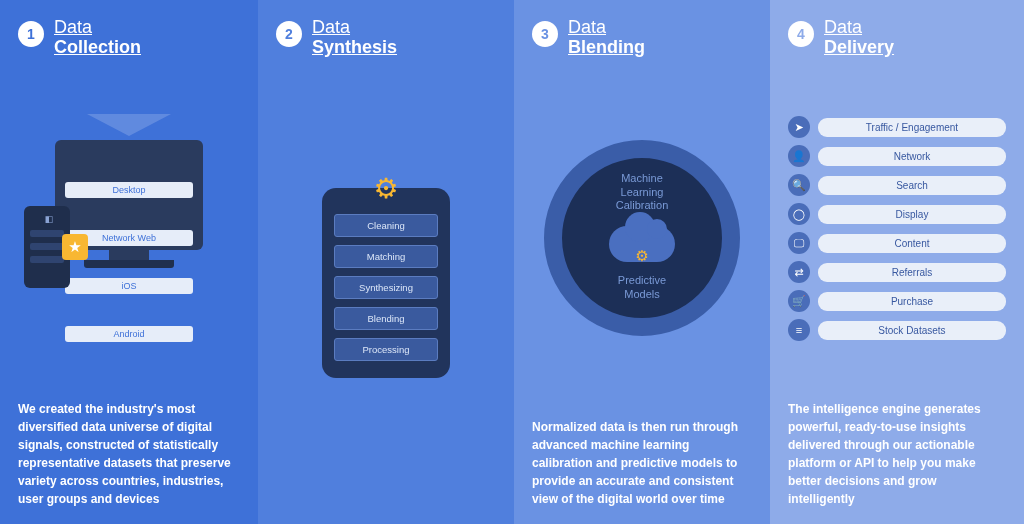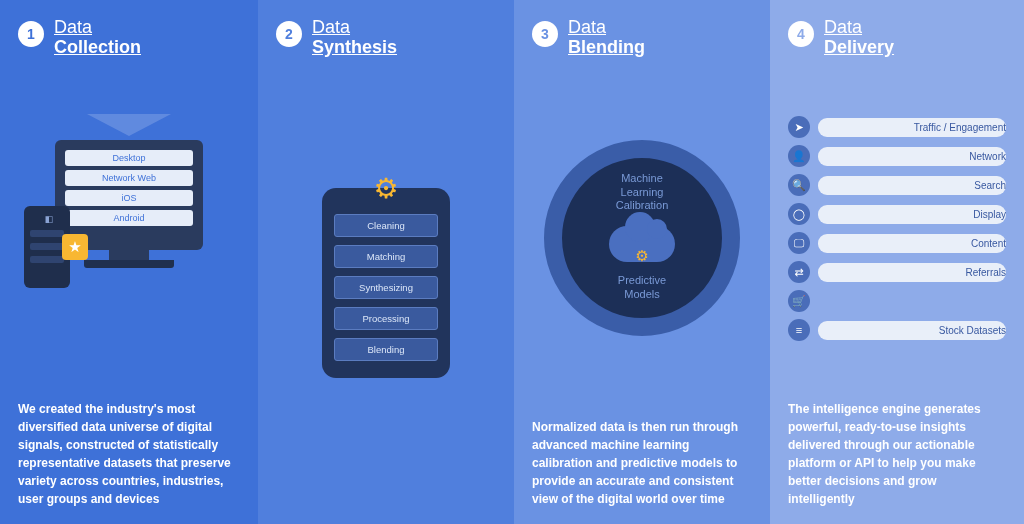--- a/index.html
+++ b/index.html
@@ -20,21 +20,21 @@
   .title b { display:block; font-weight:700; }
   .graphic { flex:1 1 auto; display:flex; align-items:center; justify-content:center; position:relative; }
   .desc { color:#fff; font-size:12px; line-height:1.5; font-weight:600; }
 
   
   .srclist { position:absolute; top:0; left:0; right:0; text-align:center; color:#b9cdf2; font-size:9.5px; line-height:1.4; }
   .funnel { position:absolute; top:56px; left:50%; transform:translateX(-50%); width:0; height:0; border-left:42px solid transparent; border-right:42px solid transparent; border-top:22px solid rgba(255,255,255,0.18); }
   .monitor { position:absolute; top:82px; left:50%; transform:translateX(-50%); width:148px; height:110px; background:#2a3b5e; border-radius:6px; padding:10px 10px 8px; }
   .monitor-stand { position:absolute; top:192px; left:50%; transform:translateX(-50%); width:40px; height:10px; background:#2a3b5e; }
   .monitor-base { position:absolute; top:202px; left:50%; transform:translateX(-50%); width:90px; height:8px; background:#20304e; border-radius:0 0 3px 3px; }
-  .monline { background:#e6edf9; color:#3e71d8; font-size:9px; text-align:center; border-radius:3px; padding:3px 12px; margin-bottom:4px; }
+  .monline { background:#e6edf9; color:#3e71d8; font-size:9px; text-align:center; border-radius:3px; padding:3px 12px; margin-bottom:4px;margin-top:32px; }
   .phone { position:absolute; top:148px; left:6px; width:46px; height:82px; background:#1f2e4c; border-radius:6px; padding:8px 6px; }
   .phone-icons { display:flex; gap:4px; justify-content:center; }
   .phone-icons span { color:#8aa3d4; font-size:9px; }
   .phone-row { width:100%; height:7px; background:#2f4470; border-radius:2px; margin-top:6px; }
   .star { position:absolute; top:176px; left:44px; width:26px; height:26px; background:#f8b732; border-radius:4px; display:flex; align-items:center; justify-content:center; color:#fff; font-size:15px; }
 
   
   .device { width:128px; height:190px; background:#21345c; border-radius:14px; padding:24px 12px 14px; position:relative; display:flex; flex-direction:column; gap:8px; justify-content:center; }
   .gear { position:absolute; top:-16px; left:50%; transform:translateX(-50%); color:#f8b732; font-size:28px; }
   .pill { background:#3a5a9e; border:1px solid #5b7cc0; color:#dbe6f8; font-size:9.5px; text-align:center; padding:5px 0; border-radius:3px; }
@@ -44,21 +44,21 @@
   .bigcircle .toptxt, .bigcircle .bottxt { color:#7a9ad6; font-size:11px; text-align:center; line-height:1.25; }
   .cloud { width:66px; height:36px; background:#4a6fc0; border-radius:20px; position:relative; }
   .cloud:before { content:""; position:absolute; top:-14px; left:16px; width:30px; height:30px; background:#4a6fc0; border-radius:50%; }
   .cloud:after { content:""; position:absolute; top:-7px; left:38px; width:20px; height:20px; background:#4a6fc0; border-radius:50%; }
   .cloudgear { position:absolute; bottom:-3px; left:50%; transform:translateX(-50%); color:#f8b732; font-size:15px; }
 
   
   .dlist { width:100%; display:flex; flex-direction:column; gap:7px; }
   .ditem { display:flex; align-items:center; gap:8px; }
   .dicon { width:22px; height:22px; border-radius:50%; background:#4a6db9; color:#fff; display:flex; align-items:center; justify-content:center; font-size:11px; flex:0 0 auto; }
-  .dlabel { flex:1; background:#e9eff9; color:#3858a0; font-size:10px; text-align:right; padding:4px 0; border-radius:9px; }
+  .dlabel { flex:1; background:#e9eff9; color:#3858a0; font-size:10px; text-align:center; padding:4px 0; border-radius:9px; }
 
   
   .dots { position:absolute; top:230px; height:4px; background-image: radial-gradient(#9db8ea 1.5px, transparent 1.5px); background-size:14px 4px; background-repeat:repeat-x; }
   .dots.a { left:196px; width:120px; }
   .dots.b { left:394px; width:140px; }
 </style>
 </head>
 <body>
 
 <div class="dots a"></div>
@@ -107,22 +107,22 @@
       <span>Data</span>
       <b>Synthesis</b>
     </h2>
   </header>
   <div class="graphic">
     <div class="device">
       <div class="gear">⚙</div>
       <div class="pill">Cleaning</div>
       <div class="pill">Matching</div>
       <div class="pill">Synthesizing</div>
+      <div class="pill">Blending</div>
       <div class="pill">Processing</div>
-      <div class="pill">Blending</div>
     </div>
   </div>
 </section>
 
 <section class="col col3">
   <header class="head">
     <div class="numcircle">
         <span>3</span>
       </div>
     <h2 class="title">
@@ -177,20 +177,21 @@
       <div class="ditem">
           <div class="dicon">🖵</div>
           <div class="dlabel">Content</div>
         </div>
       <div class="ditem">
           <div class="dicon">⇄</div>
           <div class="dlabel">Referrals</div>
         </div>
       <div class="ditem">
           <div class="dicon">🛒</div>
+          <div class="dlabel">Purchase</div>
         </div>
       <div class="ditem">
           <div class="dicon">≡</div>
           <div class="dlabel">Stock Datasets</div>
         </div>
     </div>
   </div>
   <p class="desc">The intelligence engine generates powerful, ready-to-use insights delivered through our actionable platform or API to help you make better decisions and grow intelligently</p>
 </section>
 

